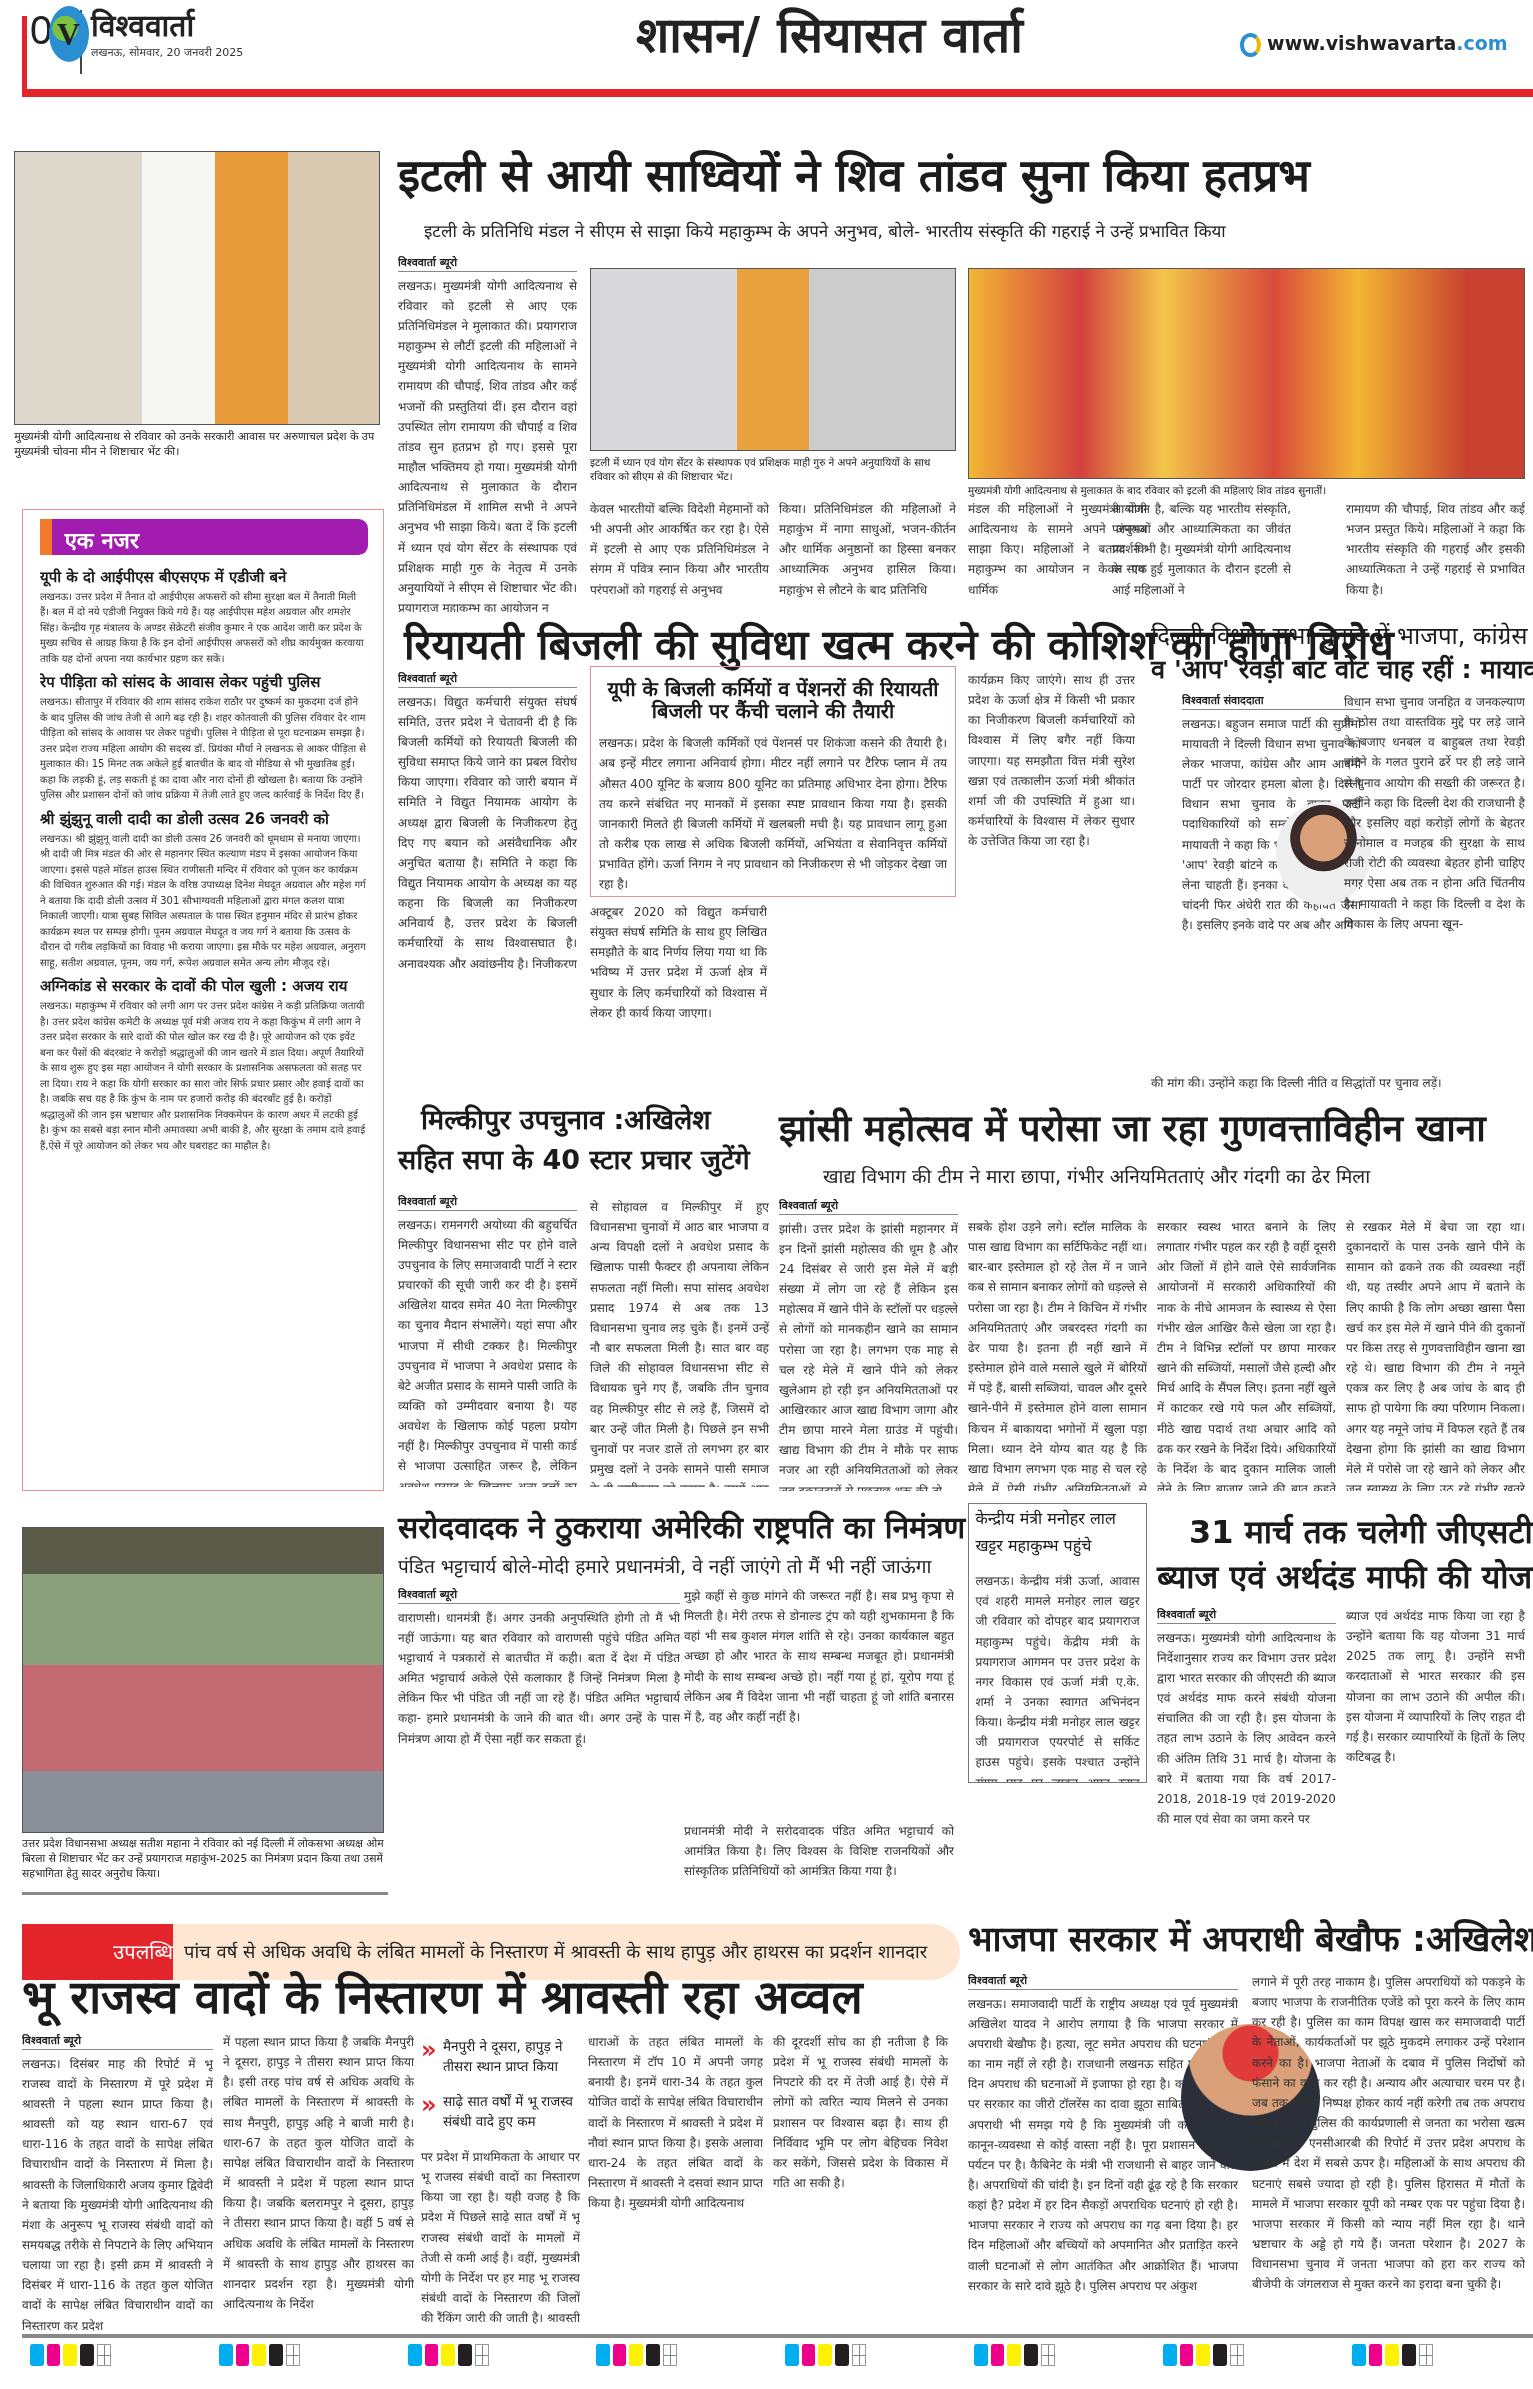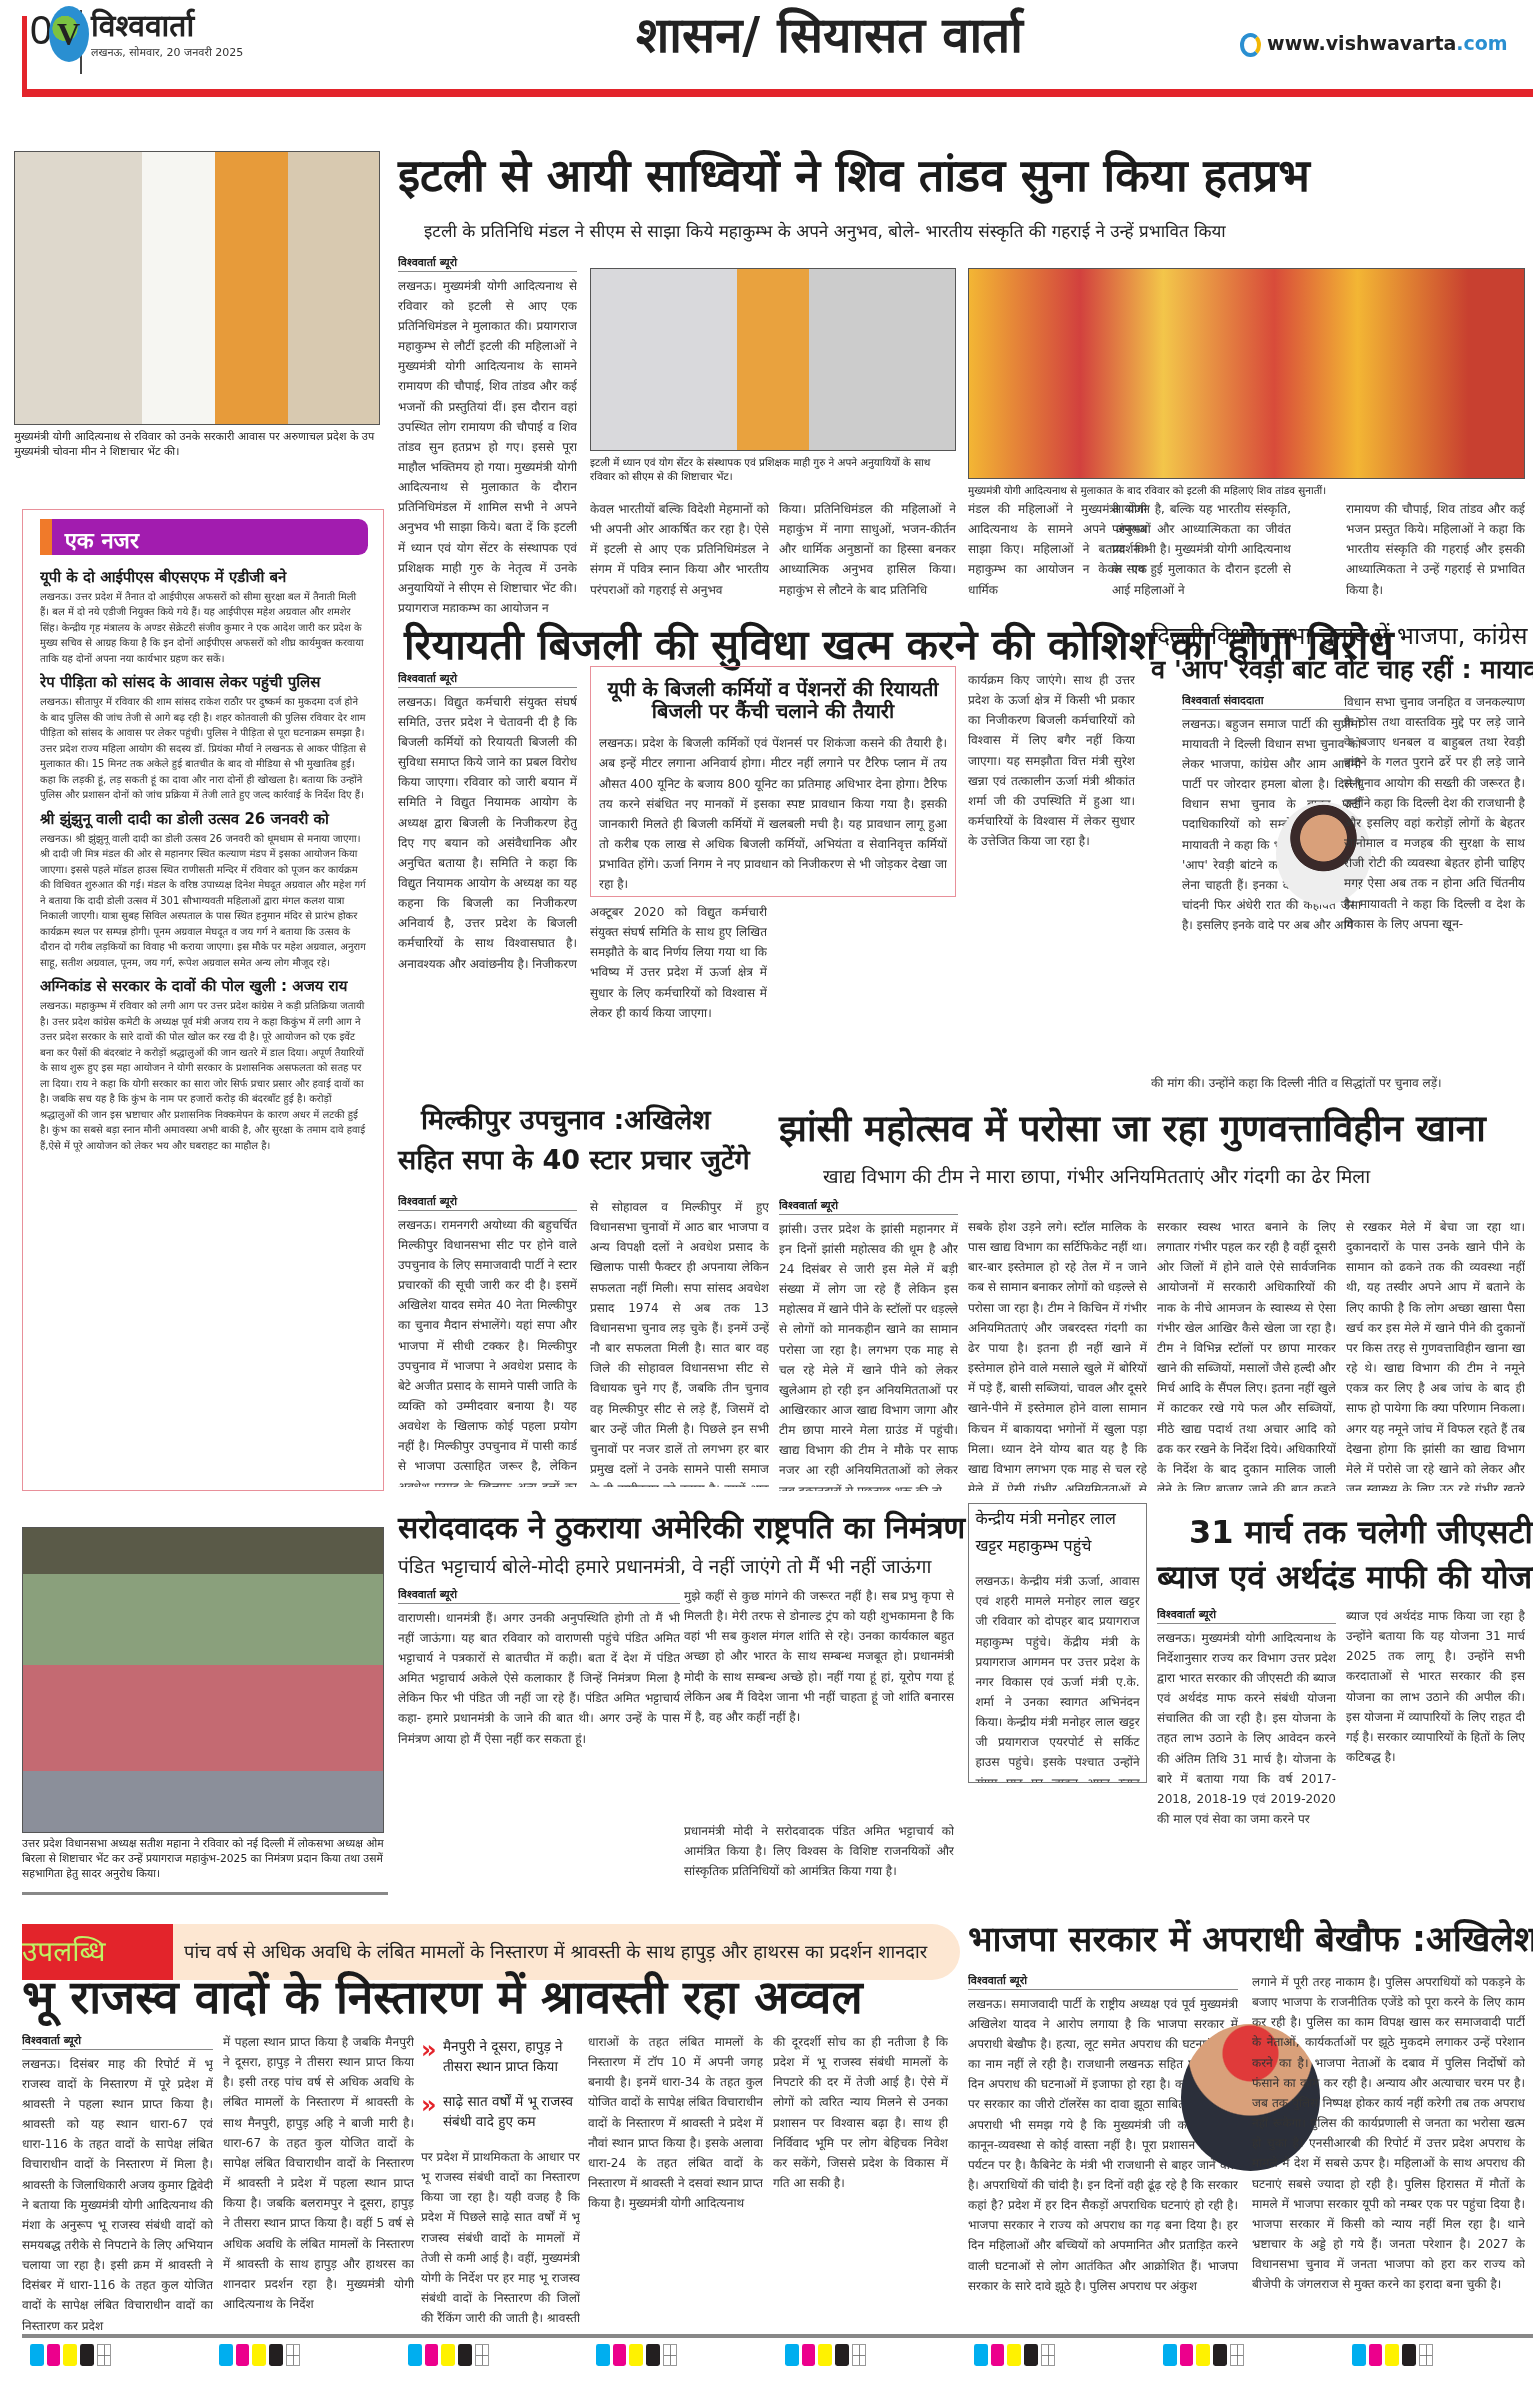--- a/index.html
+++ b/index.html
@@ -20,21 +20,21 @@
 .body{font-size:10.3px;line-height:1.72;color:#333;text-align:justify}
 .bureau{font-size:11px;font-weight:bold;border-bottom:1.6px solid #888;padding-bottom:2.4px;margin-bottom:3.2px}
 .photo{background:linear-gradient(135deg,#c9a77a,#e6d4b8 40%,#8a6f52);border:0.8px solid #555}
 .cap{font-size:11px;line-height:1.4;color:#222}
 .boxred{border:1.6px solid #e8909a}
 .eknazar{left:40px;top:519px;width:328px;height:36px;background:#a21caf;border-radius:0 9.5px 9.5px 0;border-left:12.7px solid #f07a2a}
 .eknazar span{position:absolute;left:12.7px;top:4.8px;color:#fff;font-size:22px;font-weight:bold}
 .nz-hl{font-size:16.7px;font-weight:bold;color:#1b1b1b;margin:4.8px 0 3.2px}
 .nz-body{font-size:10.7px;line-height:1.62;color:#333}
 .divider{background:#888}
-.upl{left:22px;top:2059px;width:151px;height:56px;background:#e3242b;color:#bef264;font-size:28px;text-align:left;line-height:56px}
+.upl{left:22px;top:2059px;width:151px;height:56px;background:#e3242b;color:#ffffff;font-size:20px;text-align:right;line-height:56px}
 .upl-band{left:173px;top:2059px;width:787px;height:56px;background:#fde7d2;border-radius:0 32px 32px 0;font-size:18.3px;line-height:56px;padding-left:11px;color:#222;white-space:nowrap;overflow:hidden}
 .chev{color:#e3242b;font-weight:bold;font-size:24px}
 </style>
 </head>
 <body>
 
 <div class="abs pnum" data-name="page-number" data-bind="masthead.page_number">02</div>
 <div class="abs" style="left:126px;top:139px;width:1.6px;height:107px;background:#444" data-name="masthead-divider"></div>
 <div class="abs logo" data-name="brand-logo-icon">
     <span>V</span>

